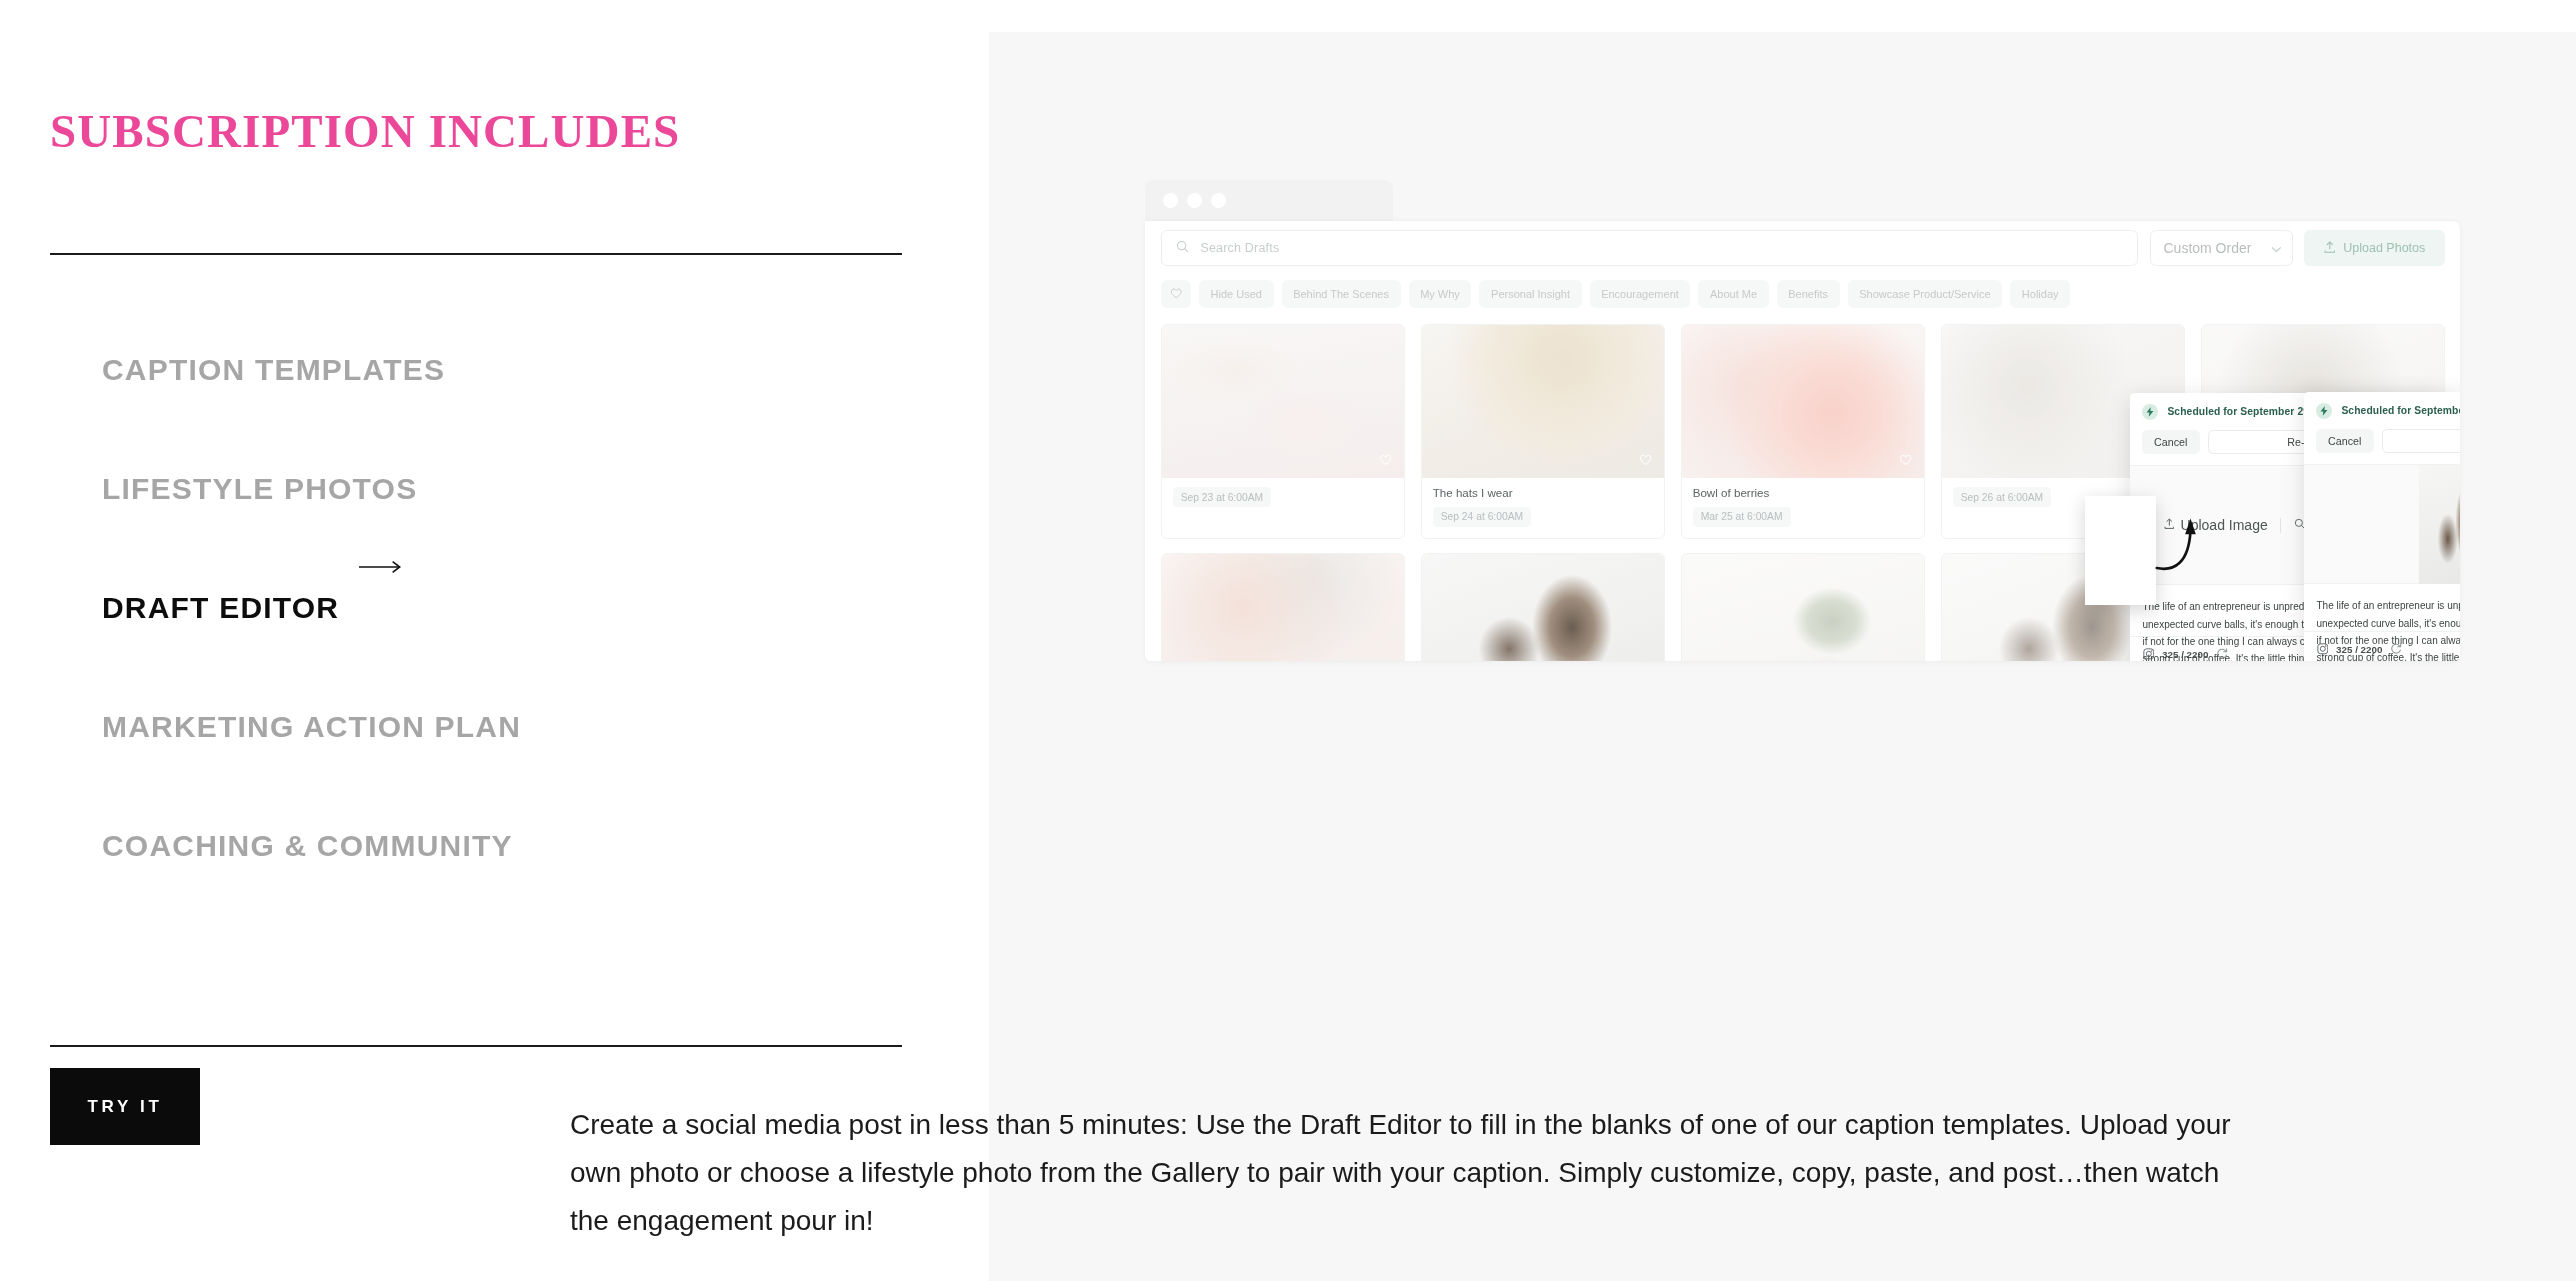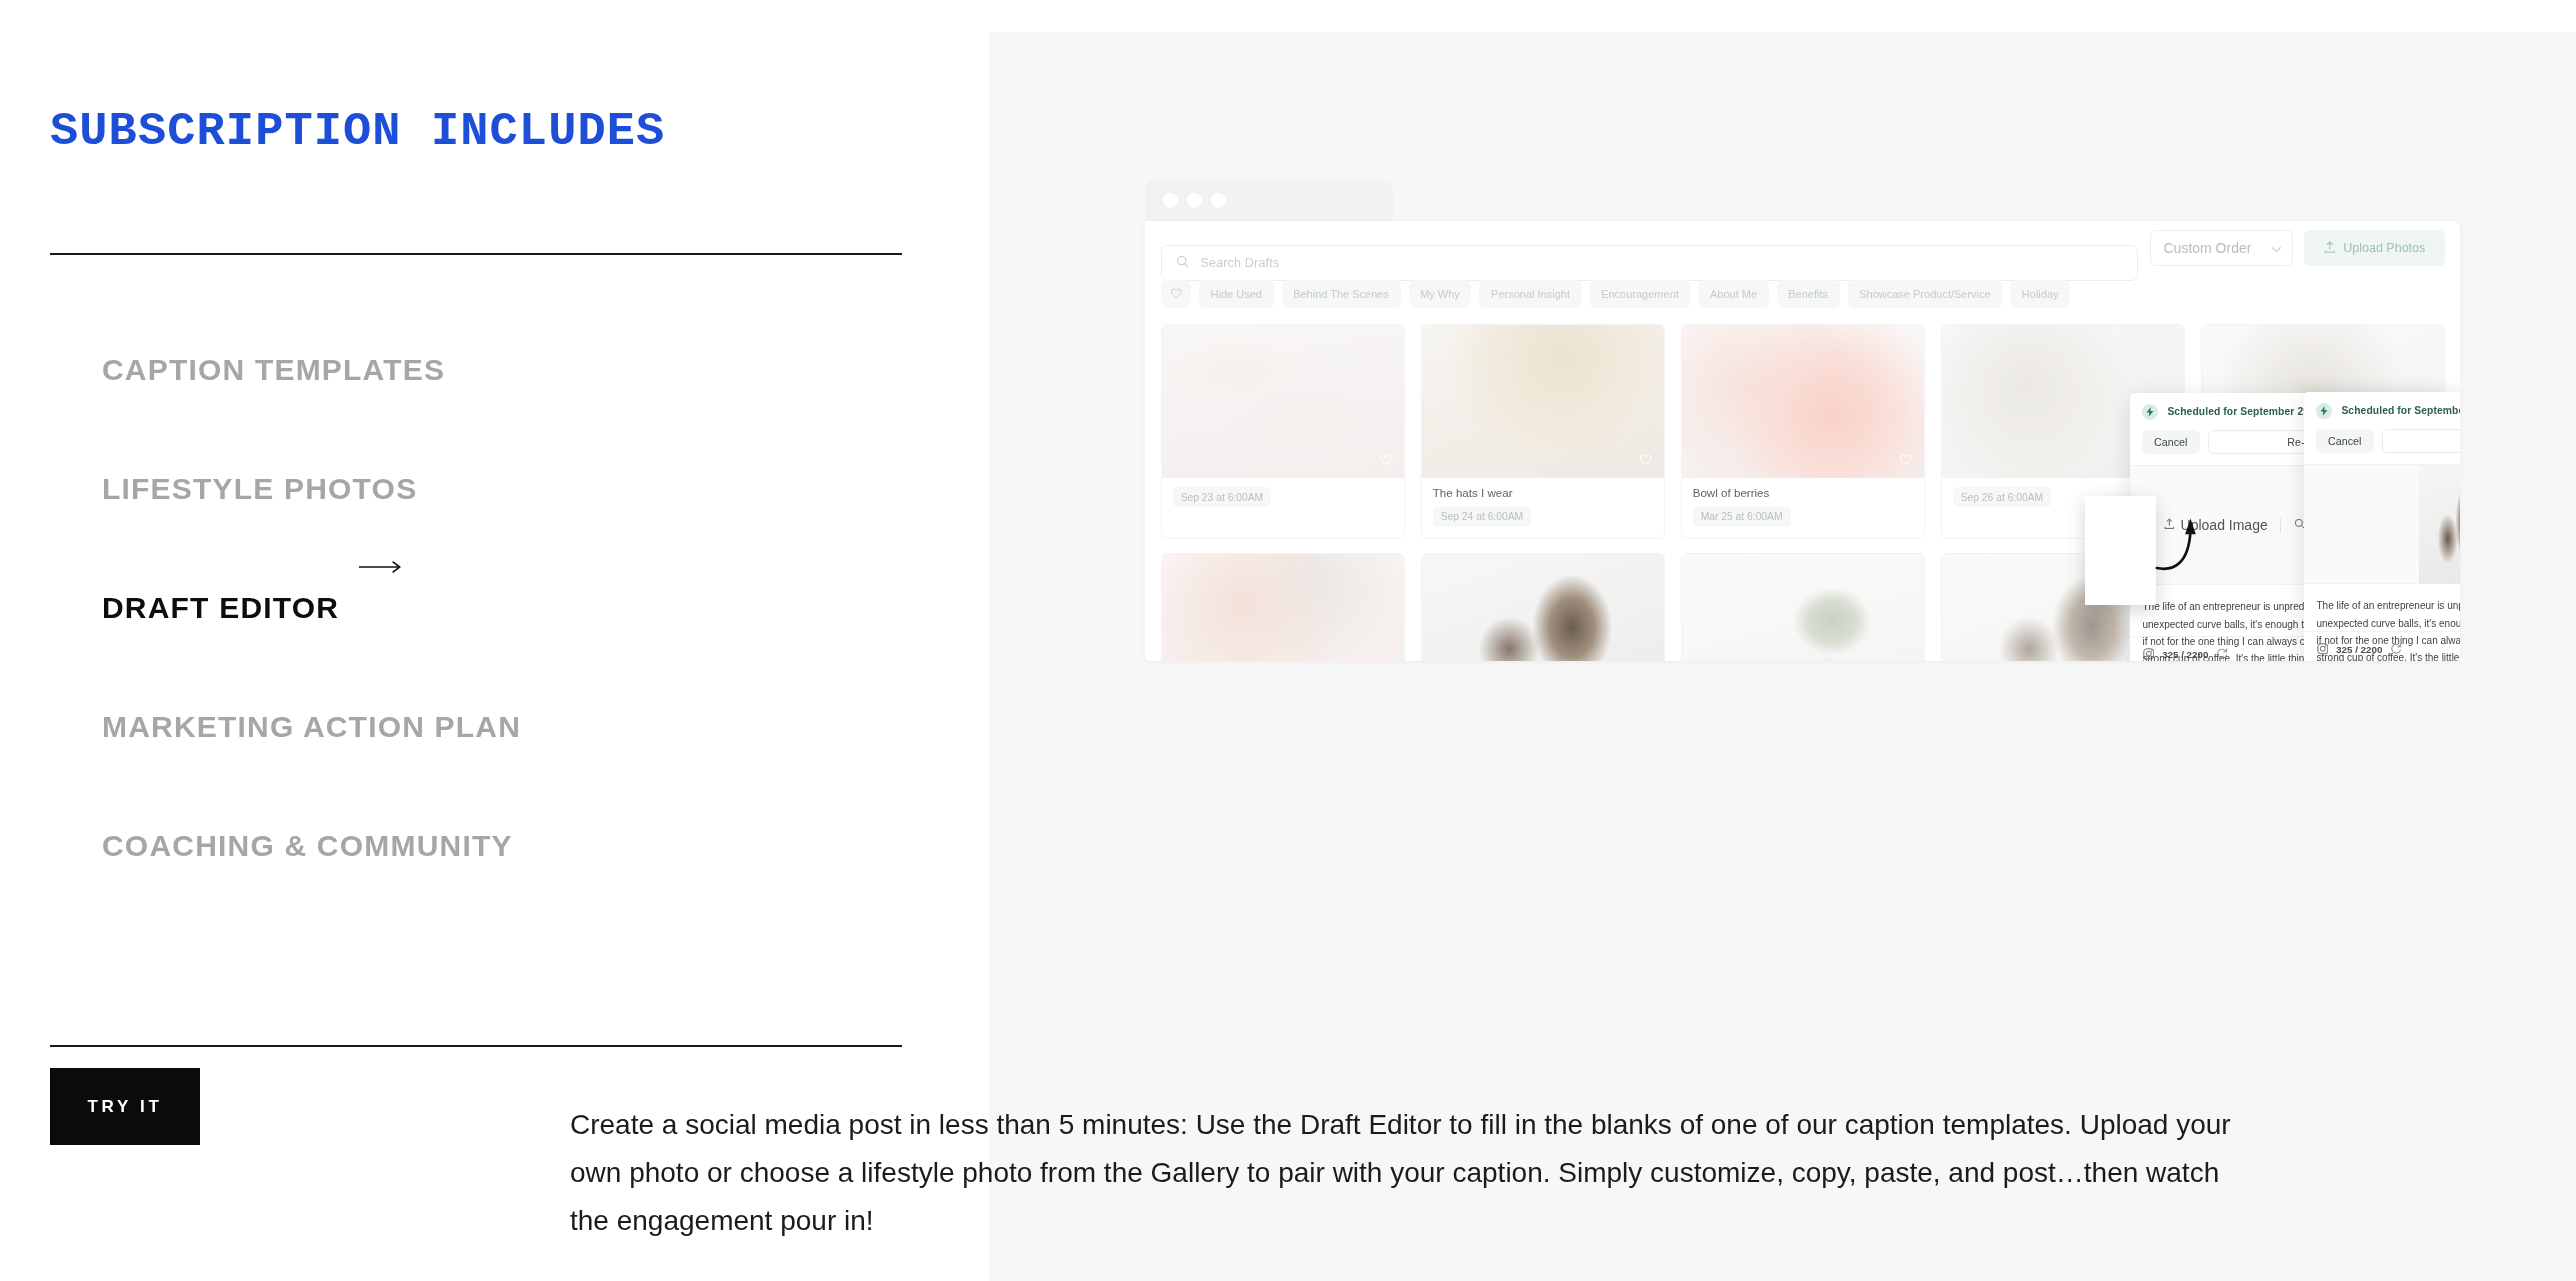--- a/index.html
+++ b/index.html
@@ -12,22 +12,22 @@
   .page { position: relative; width: 2576px; height: 1282px; background:#fff; }
 
   
   .left-col {
     position: absolute; left: 0; top: 0; width: 989px; height: 1282px;
     background: #ffffff;
   }
   .section-title {
     position: absolute; left: 50px; top: 108px;
     font-size: 47px; font-weight: 700; letter-spacing: 1.1px;
-    color: #1d4ed8; line-height: 1;
-    font-family: Liberation Mono, monospace;
+    color: #ec4899; line-height: 1;
+    font-family: Liberation Serif, serif;
     text-align: right;
   }
   .rule-top {
     position: absolute; left: 50px; top: 253px; width: 852px; height: 1.8px;
     background: #1a1a1a;
   }
   .rule-bottom {
     position: absolute; left: 50px; top: 1045px; width: 852px; height: 1.8px;
     background: #1a1a1a;
   }
@@ -78,21 +78,21 @@
 
   .browser-body {
     position: absolute; left: 0; top: 41px; width: 1315px; height: 440px;
     background: #ffffff; border-radius: 0 7.1px 5.3px 5.3px;
     box-shadow: 0 0.9px 5.3px rgba(0,0,0,0.05);
     overflow: hidden;
   }
 
   .toolbar { position: absolute; left: 0; top: 9px; width: 1315px; height: 41px; }
   .search-box {
-    position: absolute; left: 16px; top: 15px; width: 977px; height: 36px;
+    position: absolute; left: 16px; top: 0; width: 977px; height: 36px;
     border: 0.9px solid #eceeee; border-radius: 6.2px; background:#fff;
     display: flex; align-items: center; padding-left: 14.3px; gap: 10.7px;
   }
   .search-ph { font-size: 12.5px; color: #c9cdcd; letter-spacing: 0.2px; }
   .order-select {
     position: absolute; left: 1005px; top: 0; width: 143px; height: 36px;
     border: 0.9px solid #eceeee; border-radius: 6.2px; background:#fff;
     display: flex; align-items: center; justify-content: space-between;
     padding: 0 10.7px 0 12.5px;
   }

